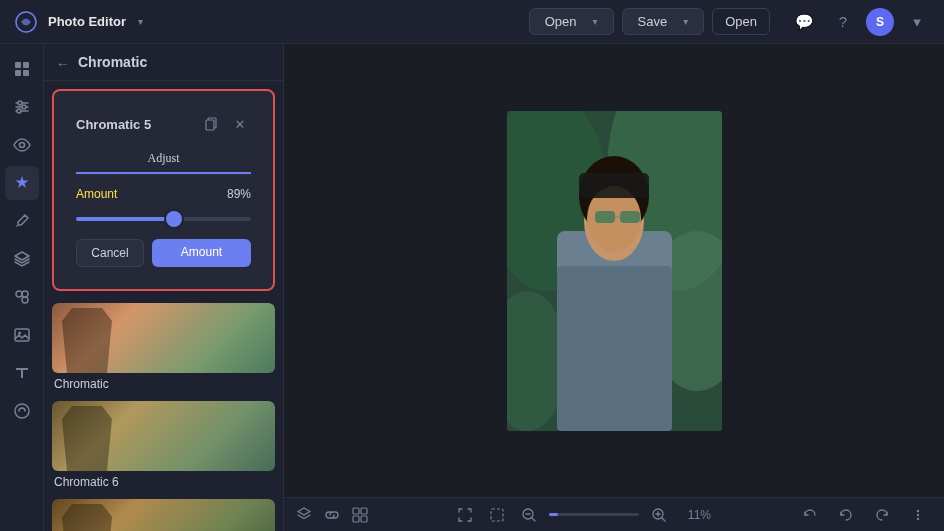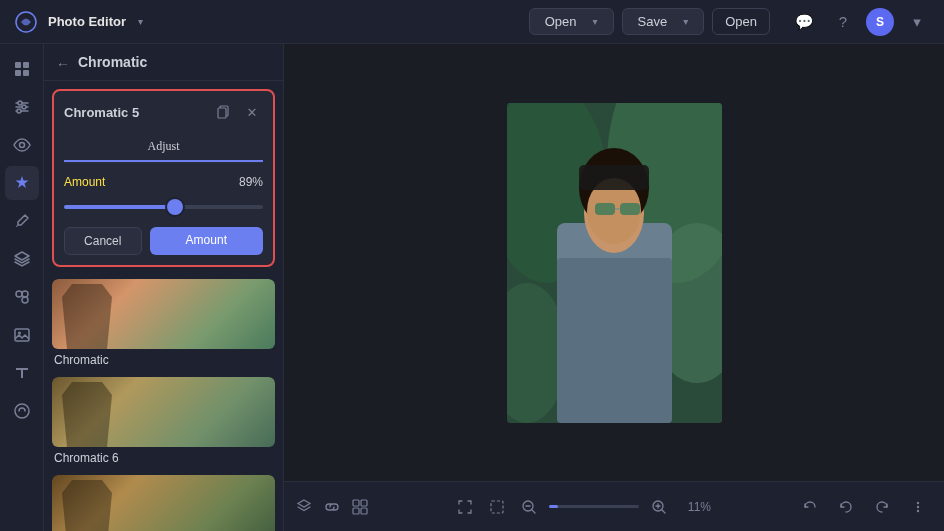--- a/index.html
+++ b/index.html
@@ -158,21 +158,21 @@
       font-weight: 600;
       color: #cdd0d8;
     }
 
     
     .active-filter-card {
       margin: 8px;
       background: #252836;
       border: 2px solid #e05050;
       border-radius: 8px;
-      padding: 10px;
+      padding: 22px;
     }
     .active-filter-card-header {
       display: flex;
       align-items: center;
       justify-content: space-between;
       margin-bottom: 10px;
     }
     .active-filter-card-title {
       font-size: 13px;
       font-weight: 600;
@@ -372,21 +372,21 @@
       position: absolute;
       top: 0; left: 0; right: 0; bottom: 0;
       background:
         radial-gradient(ellipse at 80% 20%, rgba(40,90,50,0.8) 0%, transparent 50%),
         radial-gradient(ellipse at 20% 30%, rgba(30,70,40,0.7) 0%, transparent 40%),
         radial-gradient(ellipse at 60% 80%, rgba(50,100,60,0.5) 0%, transparent 45%);
     }
 
     
     .bottom-bar {
-      height: 50px;
+      height: 34px;
       background: #1e2130;
       border-top: 1px solid #2a2e3f;
       display: flex;
       align-items: center;
       justify-content: space-between;
       padding: 0 12px;
       flex-shrink: 0;
     }
     .bottom-left-icons {
       display: flex;

